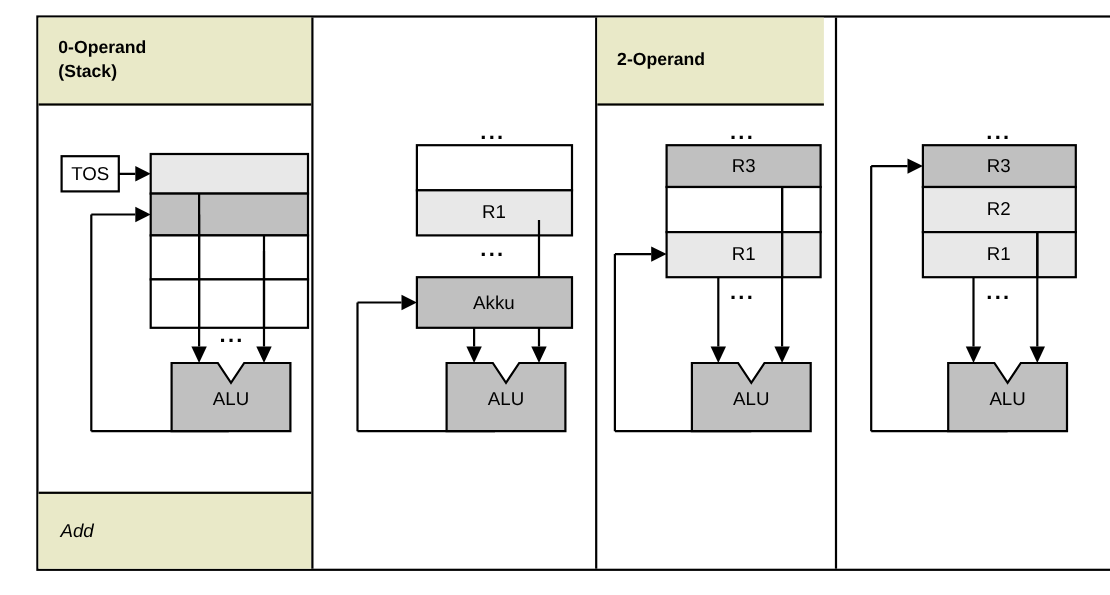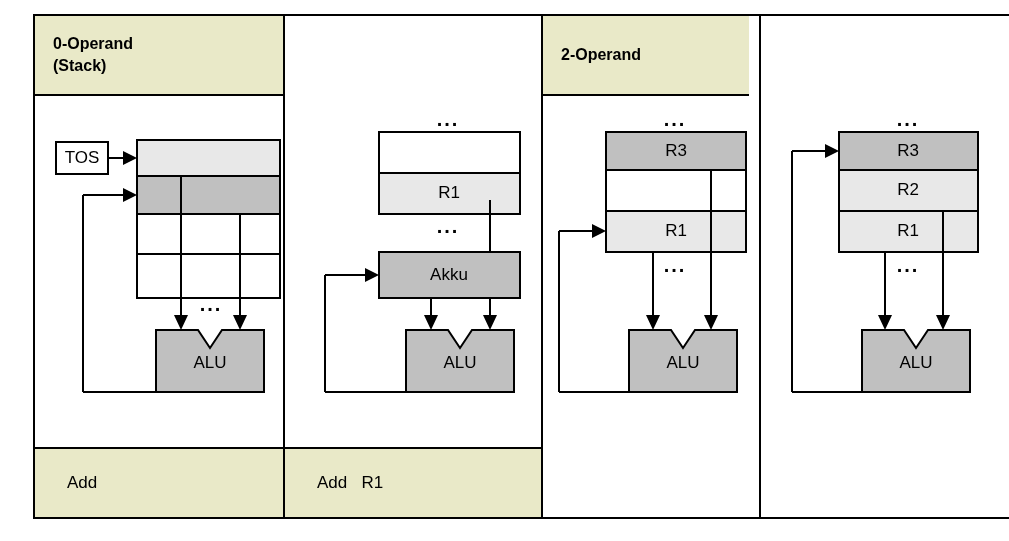--- a/index.html
+++ b/index.html
@@ -12,21 +12,21 @@
   .col + .col{border-left:2px solid #000;}
 
   .hdr{position:absolute;left:0;top:0;right:0;height:80px;background:#e9e9c8;border-bottom:2px solid #000;box-sizing:border-box;
        display:flex;align-items:center;}
   .hdr-txt{font-size:16px;font-weight:bold;color:#000;line-height:1.35;padding-left:18px;white-space:pre-line;}
 
   .body{position:absolute;left:0;top:80px;right:0;bottom:70px;}
 
   .ftr{position:absolute;left:0;right:0;bottom:0;height:70px;background:#e9e9c8;border-top:2px solid #000;box-sizing:border-box;
        display:flex;align-items:center;}
-  .ftr-txt{font-size:17px;color:#000;padding-left:32px;white-space:pre;}
+  .ftr-txt{font-size:17px;color:#000;padding-left:20px;white-space:pre;font-style:italic;}
 
   .svgwrap{position:absolute;left:0;top:0;width:100%;height:100%;}
   svg{display:block;}
   .cellTxt{font-family:"Liberation Sans",sans-serif;font-size:17px;fill:#000;text-anchor:middle;dominant-baseline:middle;}
   .dots{font-family:"Liberation Sans",sans-serif;font-size:20px;font-weight:bold;fill:#000;text-anchor:middle;letter-spacing:2px;}
   .tosTxt{font-family:"Liberation Sans",sans-serif;font-size:17px;fill:#000;text-anchor:middle;dominant-baseline:middle;}
 </style>
 </head>
 <body>
 
@@ -104,23 +104,20 @@
             <line x1="165" y1="296" x2="165" y2="262" stroke="#000" stroke-width="2"></line>
 
             <line x1="146" y1="202" x2="146" y2="219" stroke="#000" stroke-width="2"></line>
             <polygon points="139,219 153,219 146,234" fill="#000"></polygon>
 
             <path d="M121,234 L163,234 L175,252 L187,234 L229,234 L229,296 L121,296 Z" fill="#c0c0c0" stroke="#000" stroke-width="2"></path>
             <text class="cellTxt" x="175" y="268">ALU</text>
           </svg>
         </div>
       </div>
-      <div class="ftr">
-        <span class="ftr-txt">Add   R1</span>
-      </div>
     </div>
 
     <div class="col" style="left:506px;width:208px;">
       <div class="hdr">
         <span class="hdr-txt">2-Operand</span>
       </div>
       <div class="body">
         <div class="svgwrap">
           <svg viewBox="0 0 216 353" width="216" height="353">
             <text class="dots" x="132" y="30">...</text>

